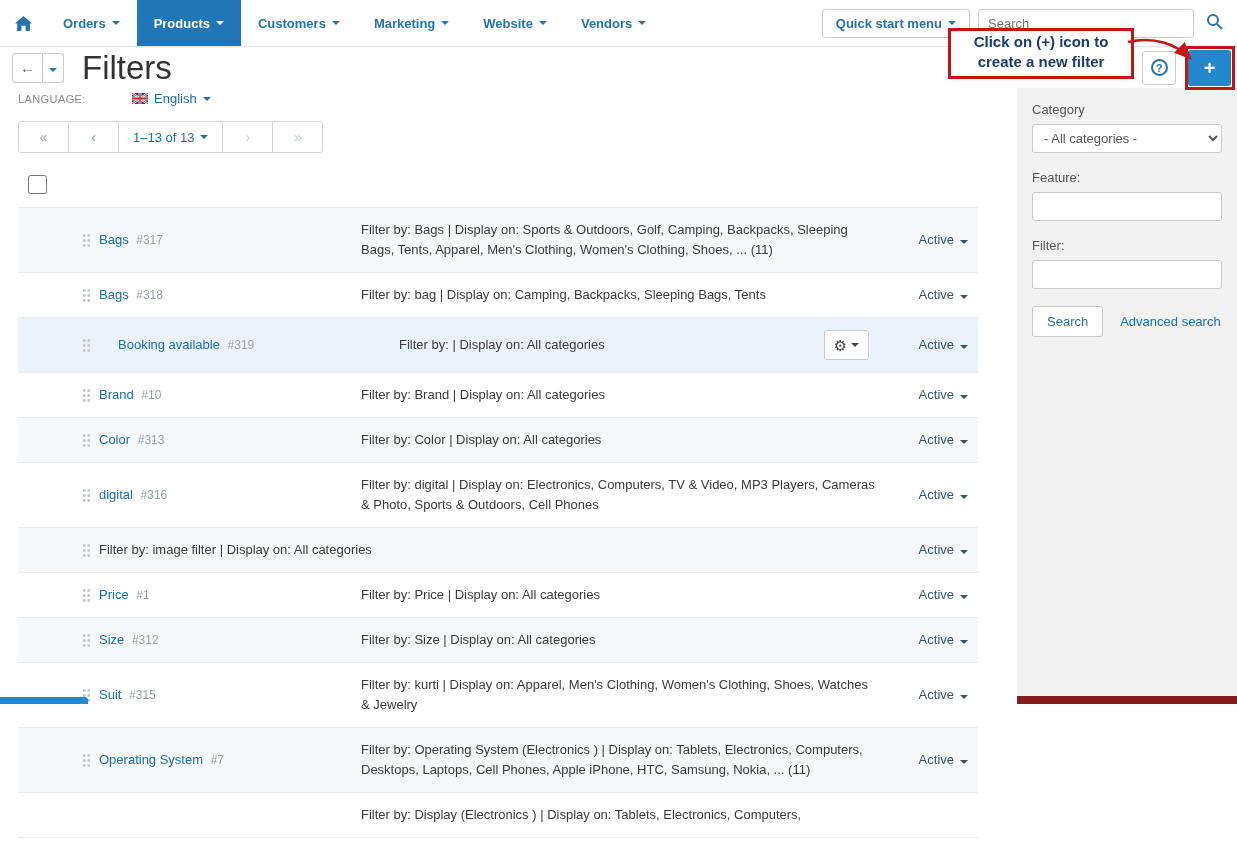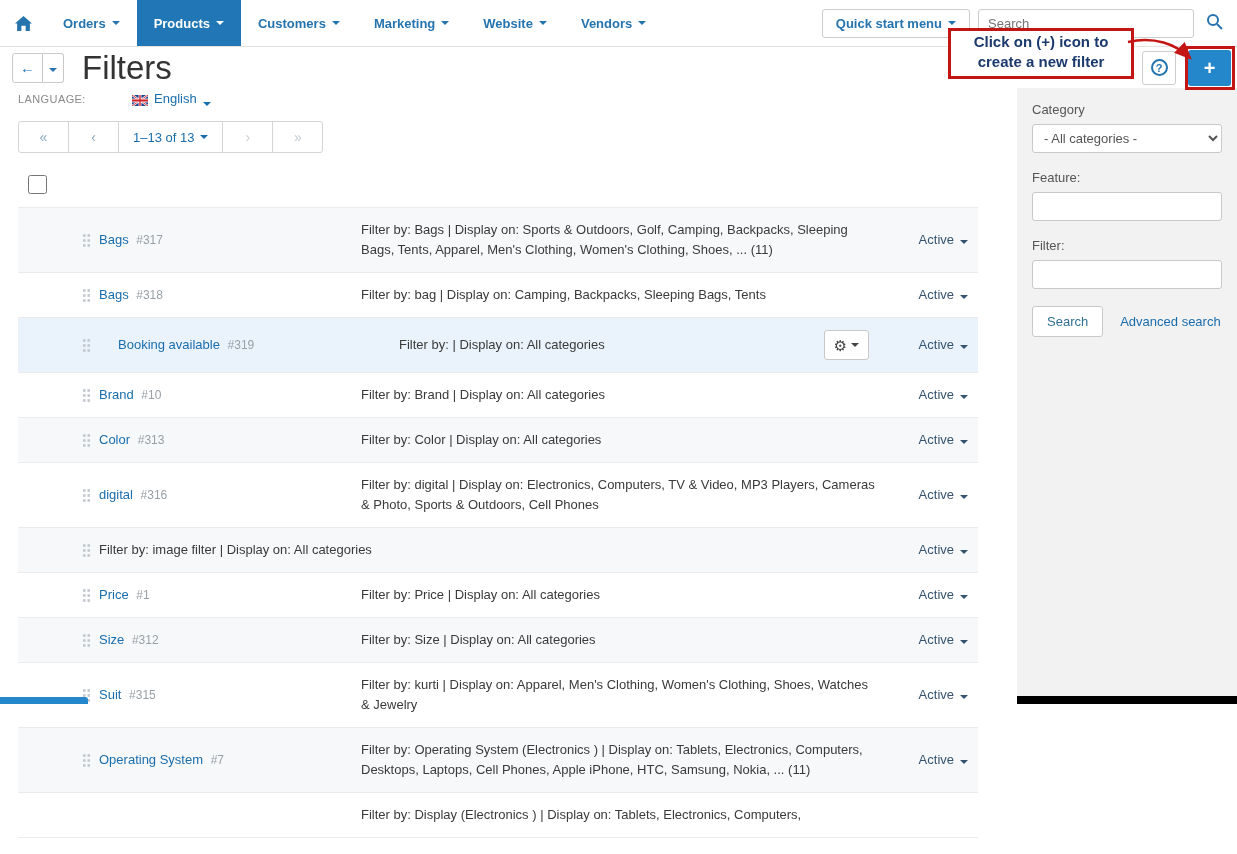--- a/index.html
+++ b/index.html
@@ -1,18 +1,18 @@
 <!DOCTYPE html>
 <html><head>
 <meta charset="utf-8">
 <style>
   * { margin:0; padding:0; box-sizing:border-box; }
   html,body { width:1237px; height:854px; overflow:hidden; background:#fff;
     font-family:"Liberation Sans", sans-serif; }
-  .page { position:relative; width:1237px; height:704px; background:#000000; }
+  .page { position:relative; width:1237px; height:704px; background:#7f1d1d; }
 
   
   .topnav { position:absolute; top:0; left:0; right:0; height:47px; background:#fff;
     border-bottom:1px solid #e3e3e3; display:flex; align-items:stretch; z-index:10; }
   .home-btn { width:46px; display:flex; align-items:center; justify-content:center; cursor:pointer; }
   .nav-item { display:flex; align-items:center; padding:0 17px; color:#2574ae; font-size:13px;
     font-weight:700; text-decoration:none; cursor:pointer; }
   .nav-item.active { background:#2176b5; color:#fff; }
   .caret { display:inline-block; width:0; height:0; border-left:4px solid transparent;
     border-right:4px solid transparent; border-top:4px solid currentColor; margin-left:6px; }
@@ -36,21 +36,21 @@
     display:flex; align-items:center; justify-content:center; cursor:pointer; }
   .help-glyph { width:17px; height:17px; border:2px solid #2574ae; border-radius:50%; color:#2574ae;
     font-size:11px; font-weight:700; display:flex; align-items:center; justify-content:center; }
   .add-btn { width:43px; height:36px; background:#2486cb; color:#fff; font-size:20px; font-weight:700;
     border:none; border-radius:3px; cursor:pointer; line-height:1; }
 
   
   .main { position:absolute; top:88px; left:0; width:1017px; bottom:0; padding-left:18px; background:#fff; }
   .lang-row { margin-top:3px; display:flex; align-items:center; }
   .lang-label { color:#8a8a8a; font-size:11px; letter-spacing:.4px; width:114px; }
-  .lang-link { color:#1a6dad; font-size:13px; text-decoration:none; display:flex; align-items:flex-end;
+  .lang-link { color:#1a6dad; font-size:13px; text-decoration:none; display:flex; align-items:center;
     gap:6px; cursor:pointer; }
   .pager { margin-top:15px; display:flex; }
   .pg-btn { height:32px; min-width:51px; background:#fff; border:1px solid #d4d4d4; margin-left:-1px;
     font-size:14px; color:#8aa7bd; display:flex; align-items:center; justify-content:center;
     padding:0 14px; cursor:pointer; }
   .pg-btn.first { border-radius:3px 0 0 3px; margin-left:0; }
   .pg-btn.last  { border-radius:0 3px 3px 0; }
   .pg-range { color:#1a6dad; font-size:13px; }
   .pg-dis { color:#c3cdd4; }
   .selall { margin-top:22px; margin-left:10px; width:19px; height:19px; cursor:pointer; }

